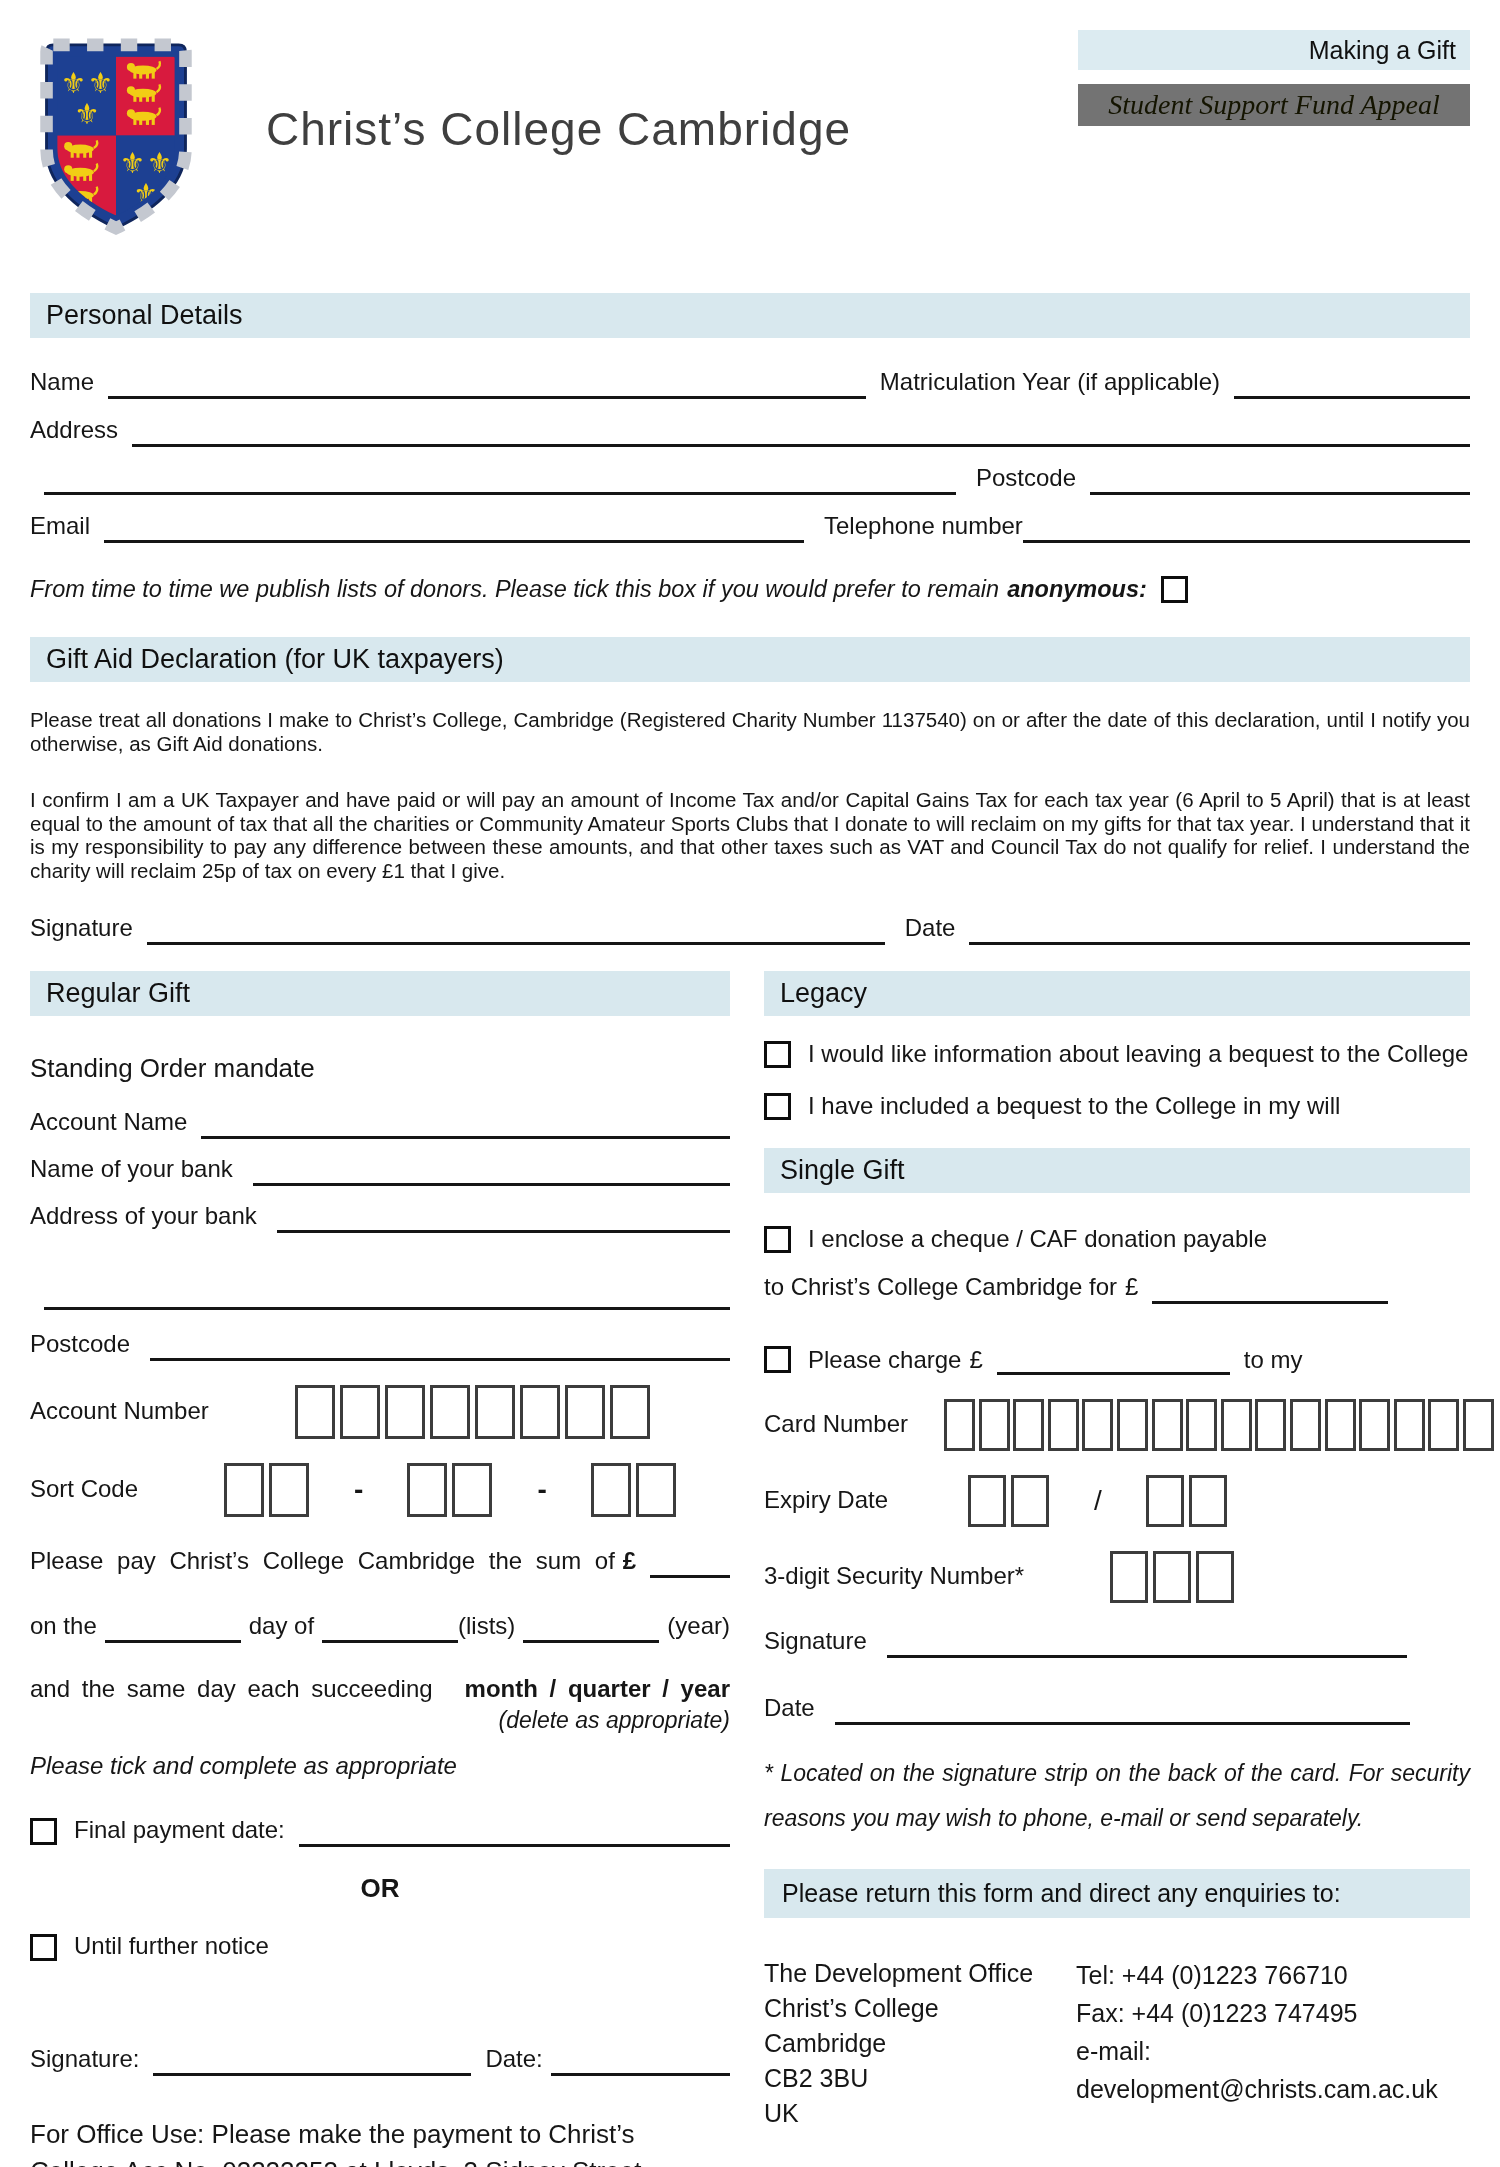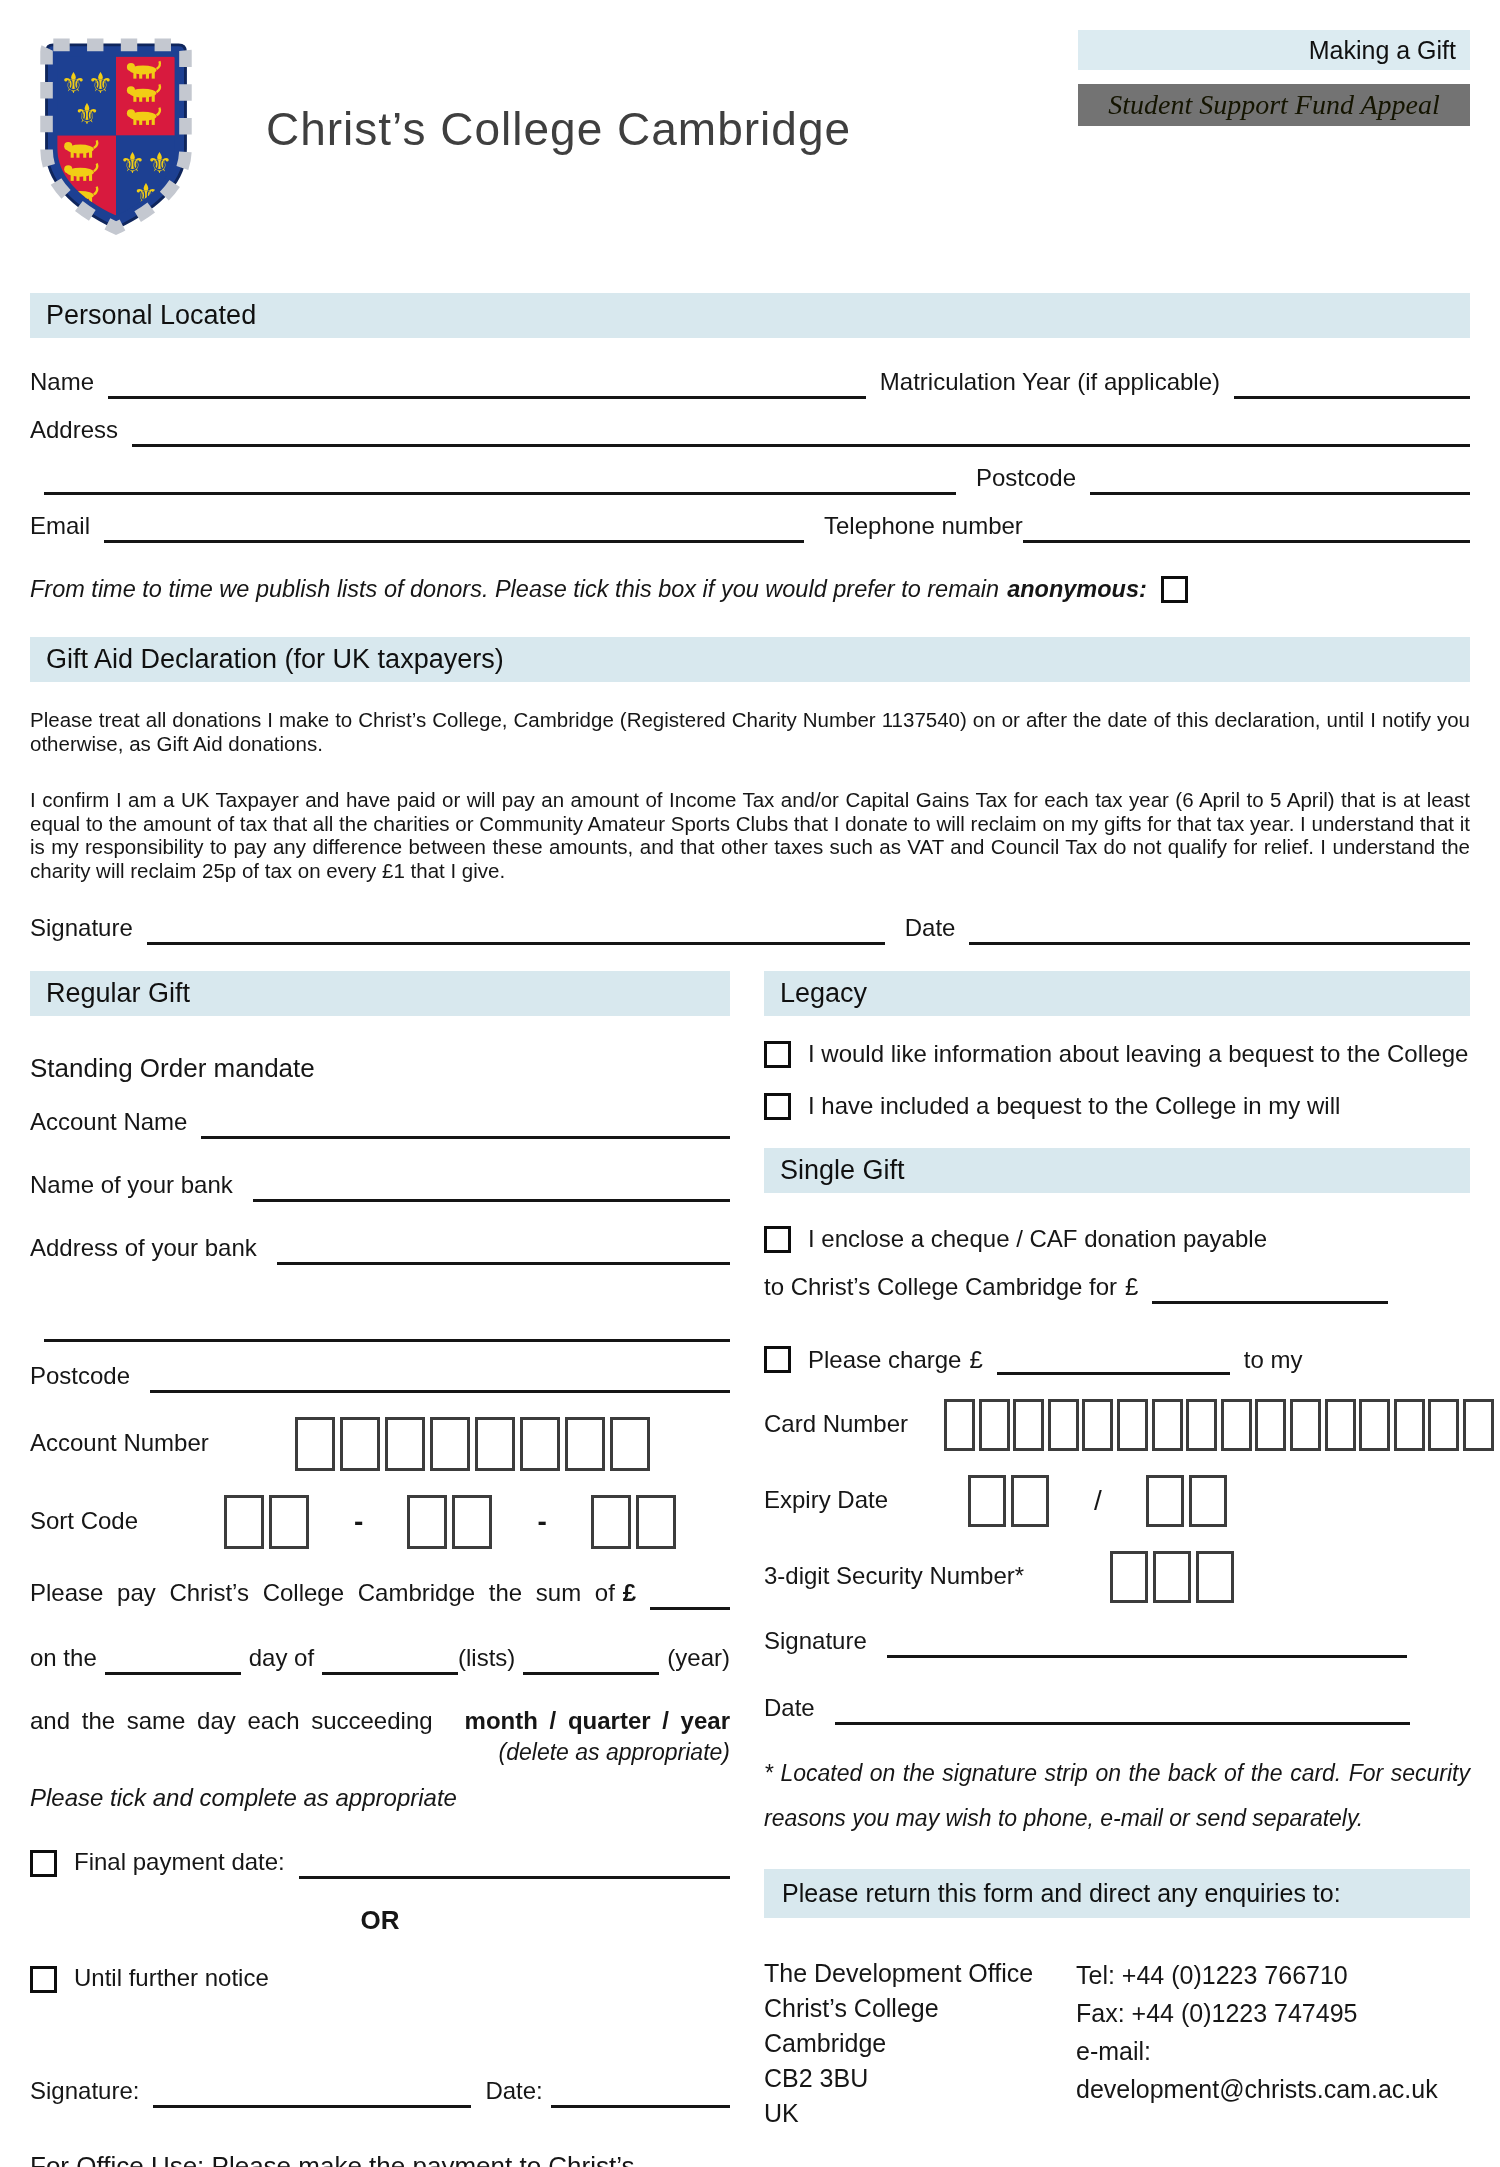--- a/index.html
+++ b/index.html
@@ -44,21 +44,21 @@
   .para{font-size:20.5px;line-height:23.5px;text-align:justify;margin:0;}
   .para1{margin-top:26px;}
   .para2{margin-top:33px;}
   .ga-sig{margin-top:32px;}
   
   .cols{display:flex;margin-top:26px;align-items:flex-start;}
   .col-l{width:700px;flex:0 0 auto;}
   .colgap{width:34px;flex:0 0 auto;}
   .col-r{width:706px;flex:0 0 auto;}
   .so-title{margin-top:37px;font-size:26px;font-weight:normal;}
-  .mt12{margin-top:12px;} .mt16{margin-top:32px;} .mt20{margin-top:20px;} .mt24{margin-top:24px;}
+  .mt12{margin-top:12px;} .mt16{margin-top:16px;} .mt20{margin-top:20px;} .mt24{margin-top:24px;}
   .mt28{margin-top:28px;} .mt32{margin-top:32px;} .mt36{margin-top:36px;} .mt40{margin-top:40px;}
   .cont-line{margin-top:46px;margin-left:14px;}
   .acct-row{margin-top:24px;display:flex;align-items:center;font-size:24px;gap:36px;}
   .sum-row{margin-top:30px;word-spacing:7px;}
   .dmy-row{margin-top:34px;}
   .succ-row{margin-top:32px;display:flex;justify-content:space-between;font-size:24px;word-spacing:5px;}
   .del-note{font-style:italic;font-size:23px;text-align:right;margin-top:4px;}
   .tick-note{font-style:italic;font-size:24px;margin-top:18px;}
   .or{width:100%;text-align:center;font-weight:bold;font-size:26px;margin-top:26px;}
   .office{margin-top:40px;font-size:26px;line-height:37px;width:676px;}
@@ -113,21 +113,21 @@
           <use href="#lion" x="31" y="164"></use>
       </g>
     </svg>
     <div class="wordmark">Christ’s College Cambridge</div>
     <div class="hdr-banners">
       <div class="banner-blue">Making a Gift</div>
       <div class="banner-gold">Student Support Fund Appeal</div>
     </div>
   </div>
 
-  <div class="bar">Personal Located</div>
+  <div class="bar">Personal Details</div>
 
   <div class="row pd-row1">
     <span class="lbl">Name</span>
     <span class="gap14"></span>
     <span class="fill"></span>
     <span class="gap14"></span>
     <span class="lbl">Matriculation Year (if applicable)</span>
     <span class="gap14"></span>
     <span class="fill fx" style="width:236px"></span>
   </div>

